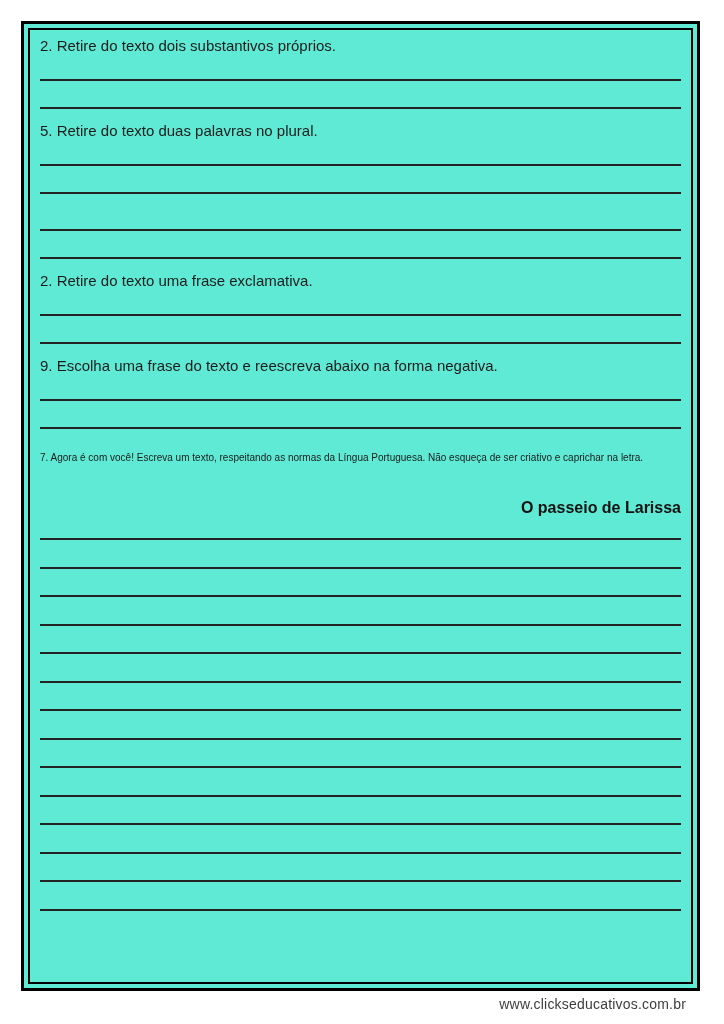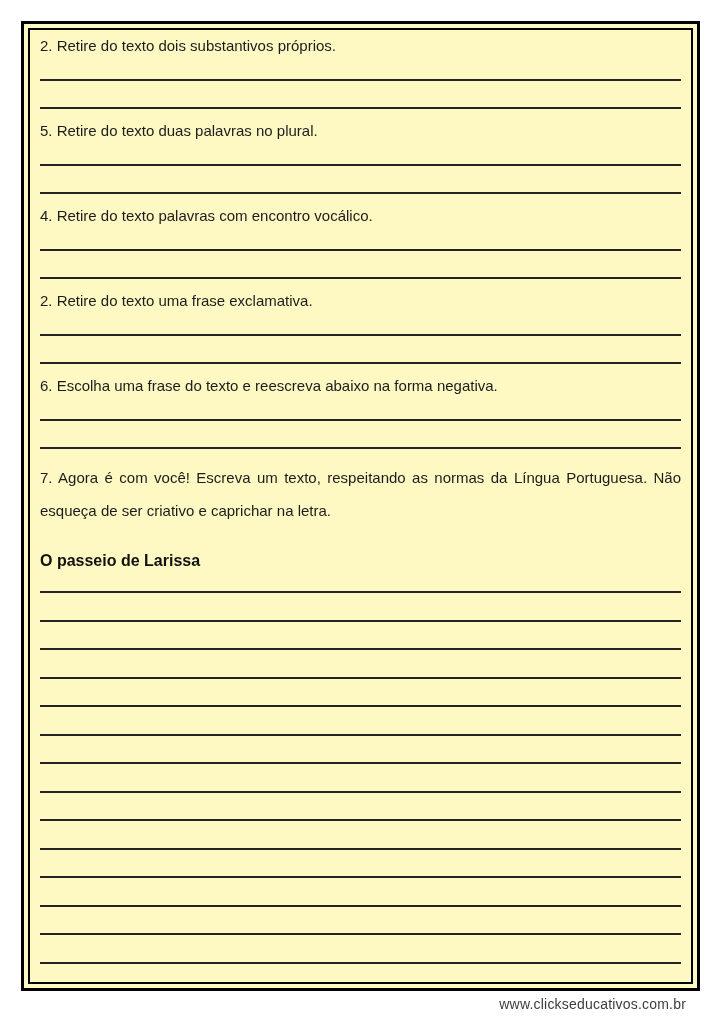--- a/index.html
+++ b/index.html
@@ -17,21 +17,21 @@
   }
   .frame {
     position: absolute;
     left: 21px;
     top: 21px;
     width: 679px;
     height: 970px;
     box-sizing: border-box;
     border: 3px solid #000000;
     padding: 4px;
-    background: #fef9c3;
+    background: #5eead4;
   }
   .frame-inner {
     box-sizing: border-box;
     width: 100%;
     height: 100%;
     border: 2px solid #000000;
     padding: 6px 10px 0 10px;
   }
   .q-section {
     margin-bottom: 12px;
@@ -44,30 +44,30 @@
   }
   .ans-lines .rep-line {
     height: 26px;
     border-bottom: 2px solid #232323;
   }
   .ans-lines .rep-line:first-child {
     height: 23px;
   }
   .essay-prompt {
     margin: 0;
-    font-size: 15px;
+    font-size: 10px;
     line-height: 33px;
     text-align: justify;
     color: #1c1c1c;
   }
   .essay-title {
     margin: 24px 0 0 0;
     font-size: 16px;
     font-weight: bold;
-    text-align: left;
+    text-align: right;
     line-height: 20px;
     color: #111111;
   }
   .writing .rep-line {
     height: 26.5px;
     border-bottom: 2px solid #232323;
   }
   .writing .rep-line:first-child {
     height: 20px;
   }
@@ -96,37 +96,36 @@
 
     <div class="q-section">
       <p class="q-text">5. Retire do texto duas palavras no plural.</p>
       <div class="ans-lines">
           <div class="rep-line"></div>
           <div class="rep-line"></div>
         </div>
     </div>
 
     <div class="q-section">
-      <p class="q-text">4. Retire do texto palavras com encontro vocálico.</p>
       <div class="ans-lines">
           <div class="rep-line"></div>
           <div class="rep-line"></div>
         </div>
     </div>
 
     <div class="q-section">
       <p class="q-text">2. Retire do texto uma frase exclamativa.</p>
       <div class="ans-lines">
           <div class="rep-line"></div>
           <div class="rep-line"></div>
         </div>
     </div>
 
     <div class="q-section">
-      <p class="q-text">6. Escolha uma frase do texto e reescreva abaixo na forma negativa.</p>
+      <p class="q-text">9. Escolha uma frase do texto e reescreva abaixo na forma negativa.</p>
       <div class="ans-lines">
           <div class="rep-line"></div>
           <div class="rep-line"></div>
         </div>
     </div>
 
     <p class="essay-prompt">7. Agora é com você! Escreva um texto, respeitando as normas da Língua Portuguesa. Não esqueça de ser criativo e caprichar na letra.</p>
 
     <p class="essay-title">O passeio de Larissa</p>
 

